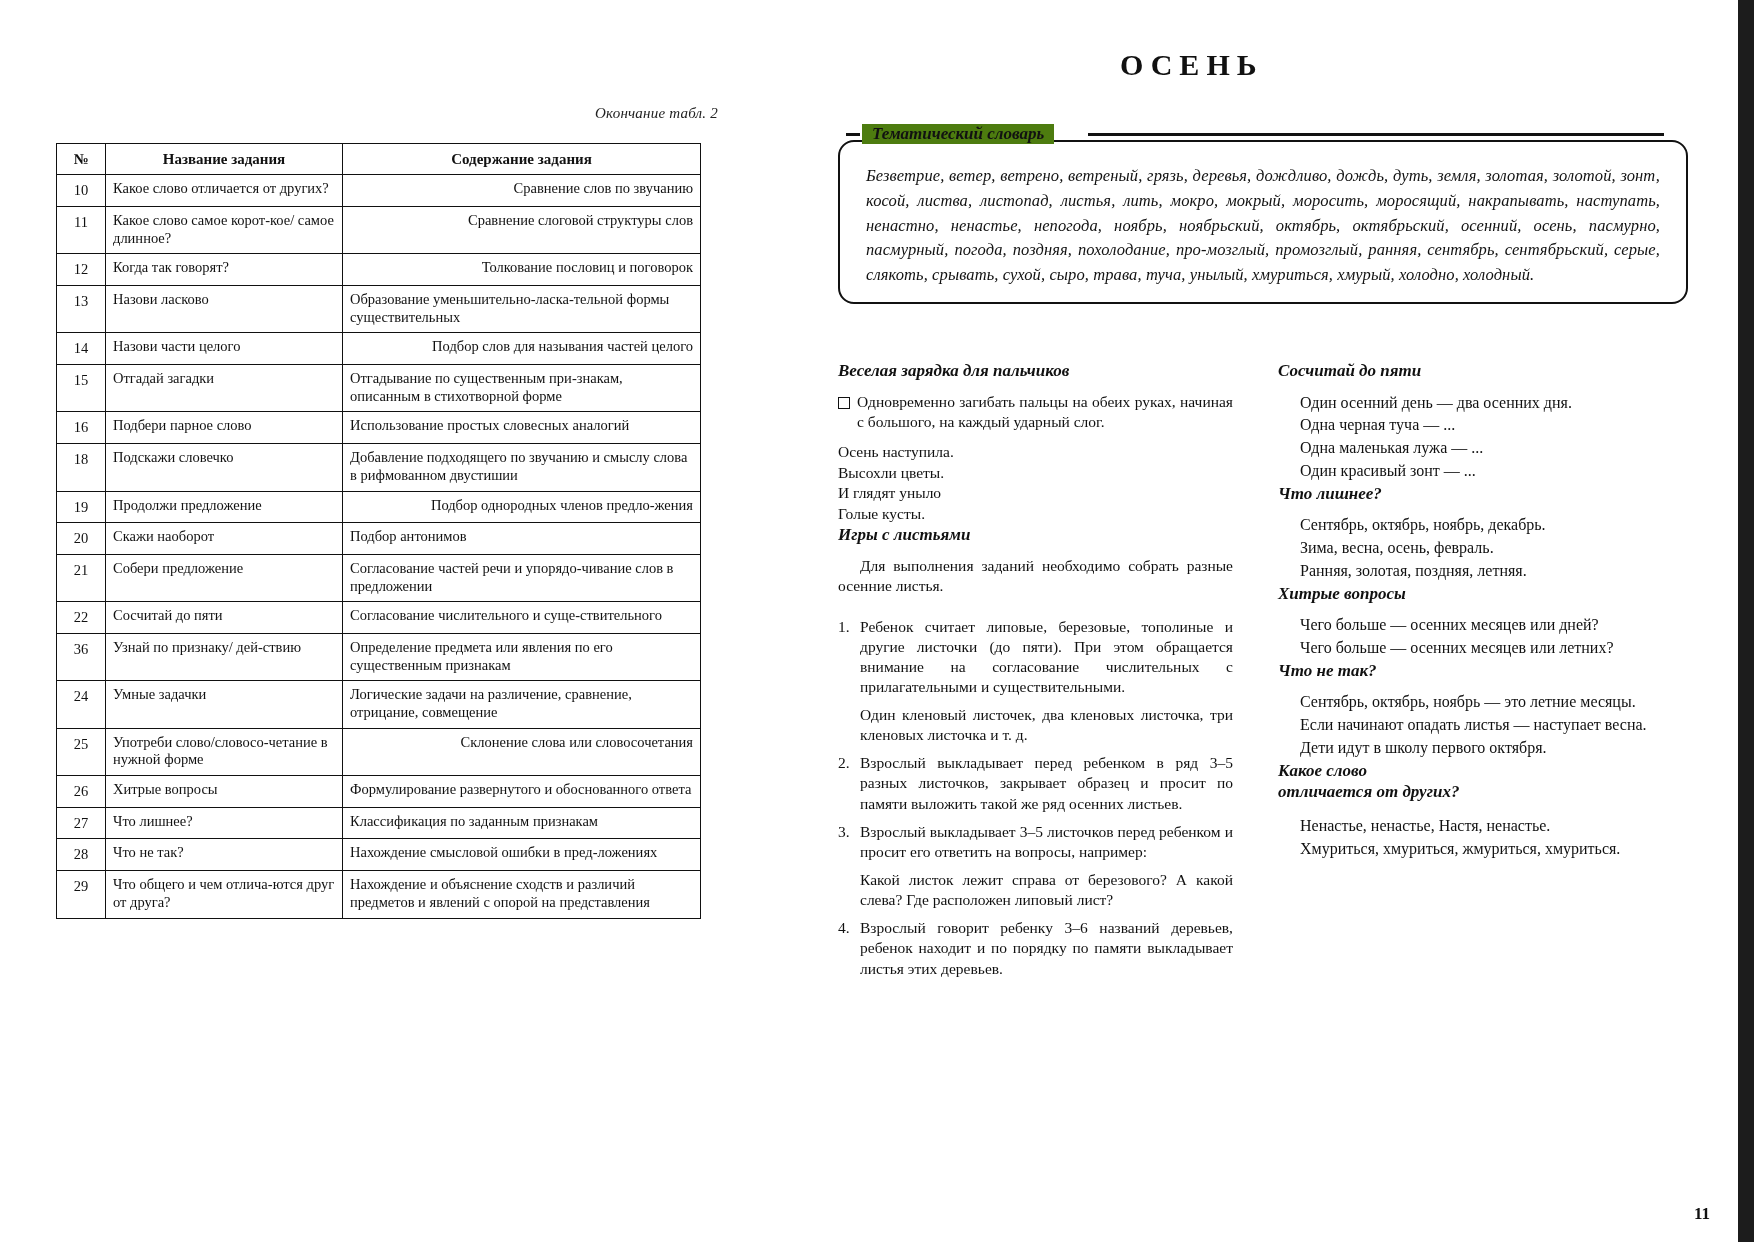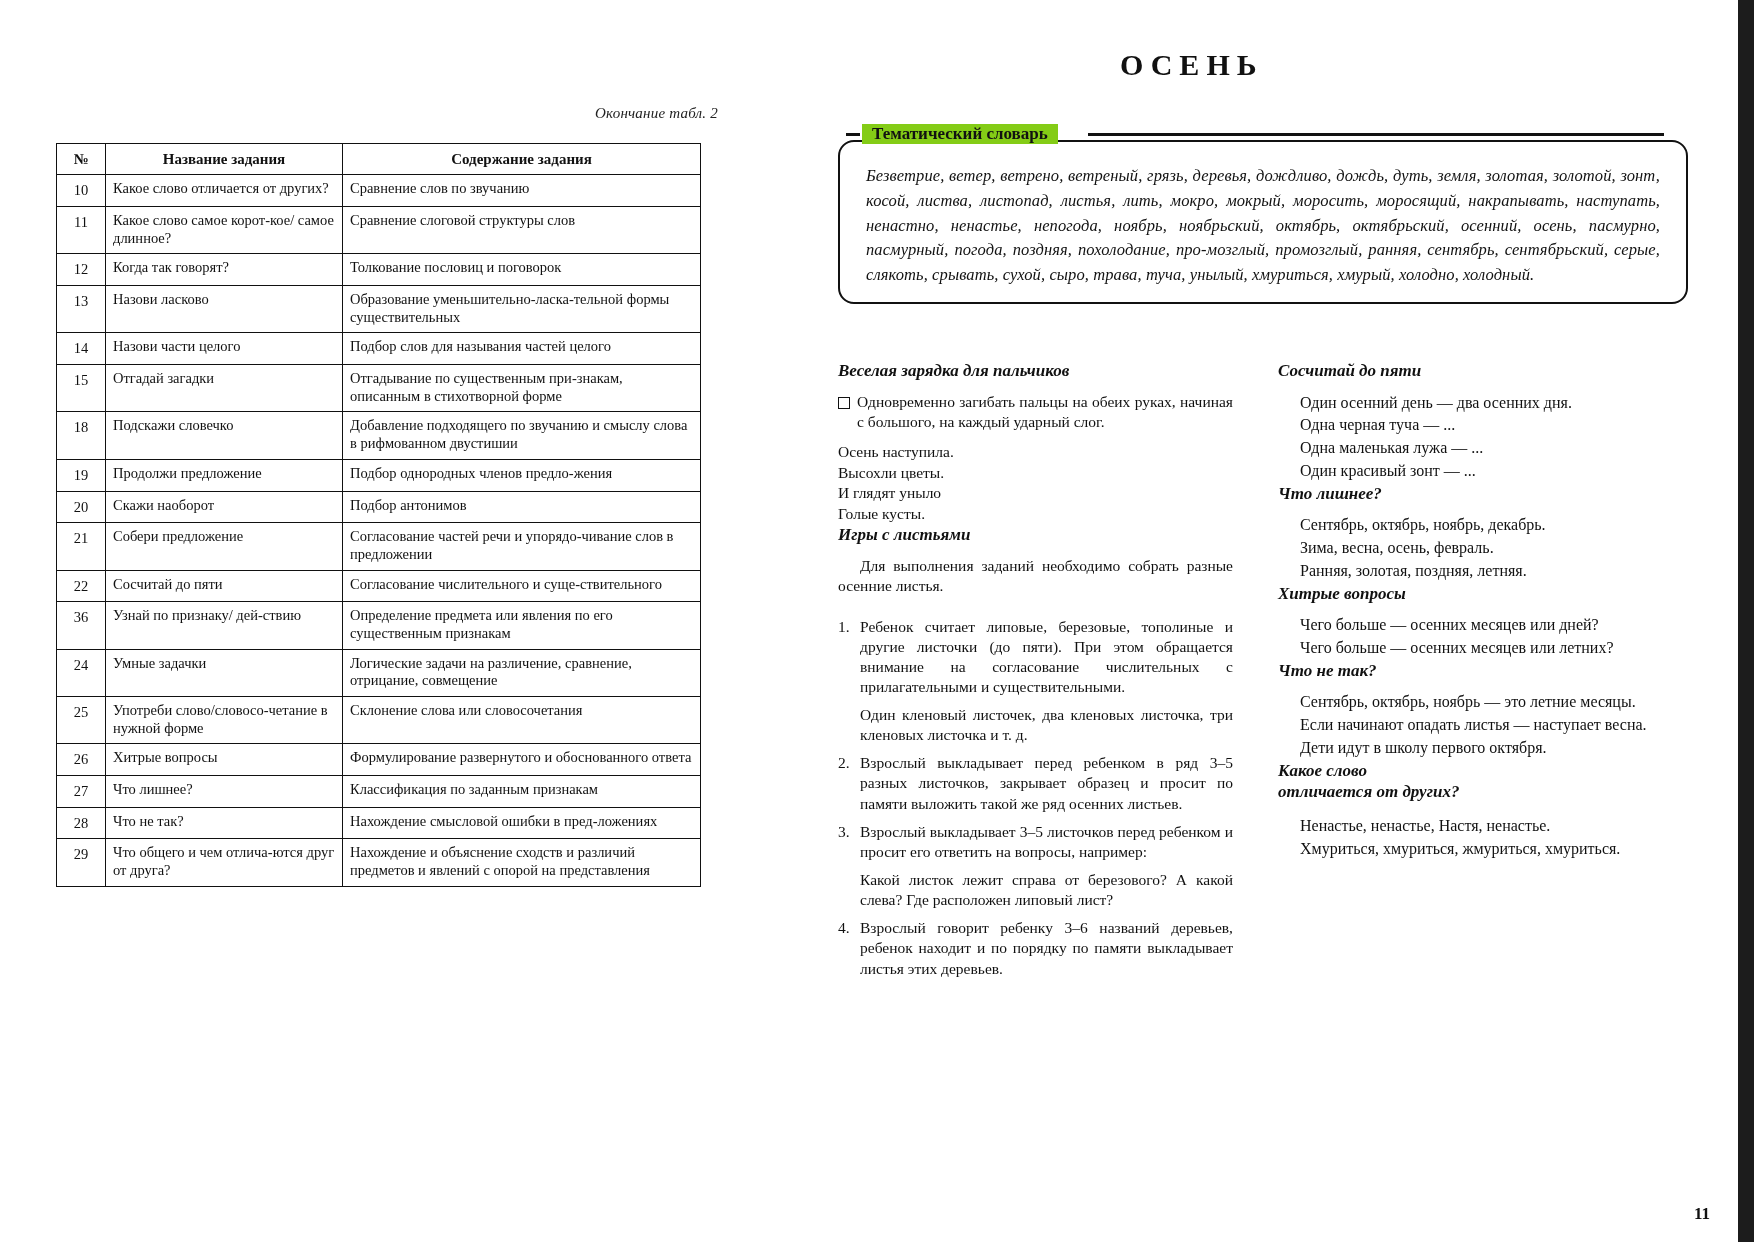--- a/index.html
+++ b/index.html
@@ -37,43 +37,43 @@
   table.tasks th, table.tasks td {
     border:1px solid #111;
     padding:5px 7px 6px 7px;
     vertical-align:top;
     line-height:1.22;
   }
   table.tasks th { text-align:center; font-weight:bold; font-size:15px; padding:6px 4px; }
   table.tasks td.num { width:34px; text-align:center; font-size:14.5px; padding-top:7px; }
   table.tasks td.name { width:222px; }
   table.tasks td.desc { width:auto; }
-  table.tasks td.c { text-align:left; }
+  table.tasks td.c { text-align:right; }
 
   
   .right-page { position:absolute; left:820px; top:0; width:920px; height:1242px; }
 
   .season-title {
     position:absolute; left:300px; top:48px;
     font-size:30px; font-weight:bold;
     letter-spacing:7px;
     font-family:"Liberation Serif", serif;
   }
 
   .dict-box {
     position:absolute; left:18px; top:140px; width:850px;
     border:2.5px solid #111;
     border-radius:16px;
     padding:22px 26px 14px 26px;
     box-sizing:border-box;
   }
   .dict-title {
     position:absolute; left:42px; top:124px;
-    background:#84cc16; padding:0 10px;
-    font-weight:bold; font-size:17px;
+    background:#4d7c0f; padding:0 10px;
+    font-style:italic; font-weight:bold; font-size:17px;
   }
   .dict-rule-left, .dict-rule-right {
     position:absolute; top:133px; height:3px; background:#111;
   }
   .dict-rule-left { left:26px; width:14px; }
   .dict-rule-right { left:268px; width:576px; }
   .dict-text {
     font-style:italic; font-size:16.5px; line-height:1.5;
     text-align:justify;
     letter-spacing:.1px;
@@ -155,20 +155,25 @@
         </tr>
         <tr>
           <td class="num">14</td>
           <td class="name">Назови части целого</td>
           <td class="desc c">Подбор слов для называния частей целого</td>
         </tr>
         <tr>
           <td class="num">15</td>
           <td class="name">Отгадай загадки</td>
           <td class="desc">Отгадывание по существенным при-знакам, описанным в стихотворной форме</td>
+        </tr>
+        <tr>
+          <td class="num">16</td>
+          <td class="name">Подбери парное слово</td>
+          <td class="desc">Использование простых словесных аналогий</td>
         </tr>
         <tr>
           <td class="num">18</td>
           <td class="name">Подскажи словечко</td>
           <td class="desc">Добавление подходящего по звучанию и смыслу слова в рифмованном двустишии</td>
         </tr>
         <tr>
           <td class="num">19</td>
           <td class="name">Продолжи предложение</td>
           <td class="desc c">Подбор однородных членов предло-жения</td>

